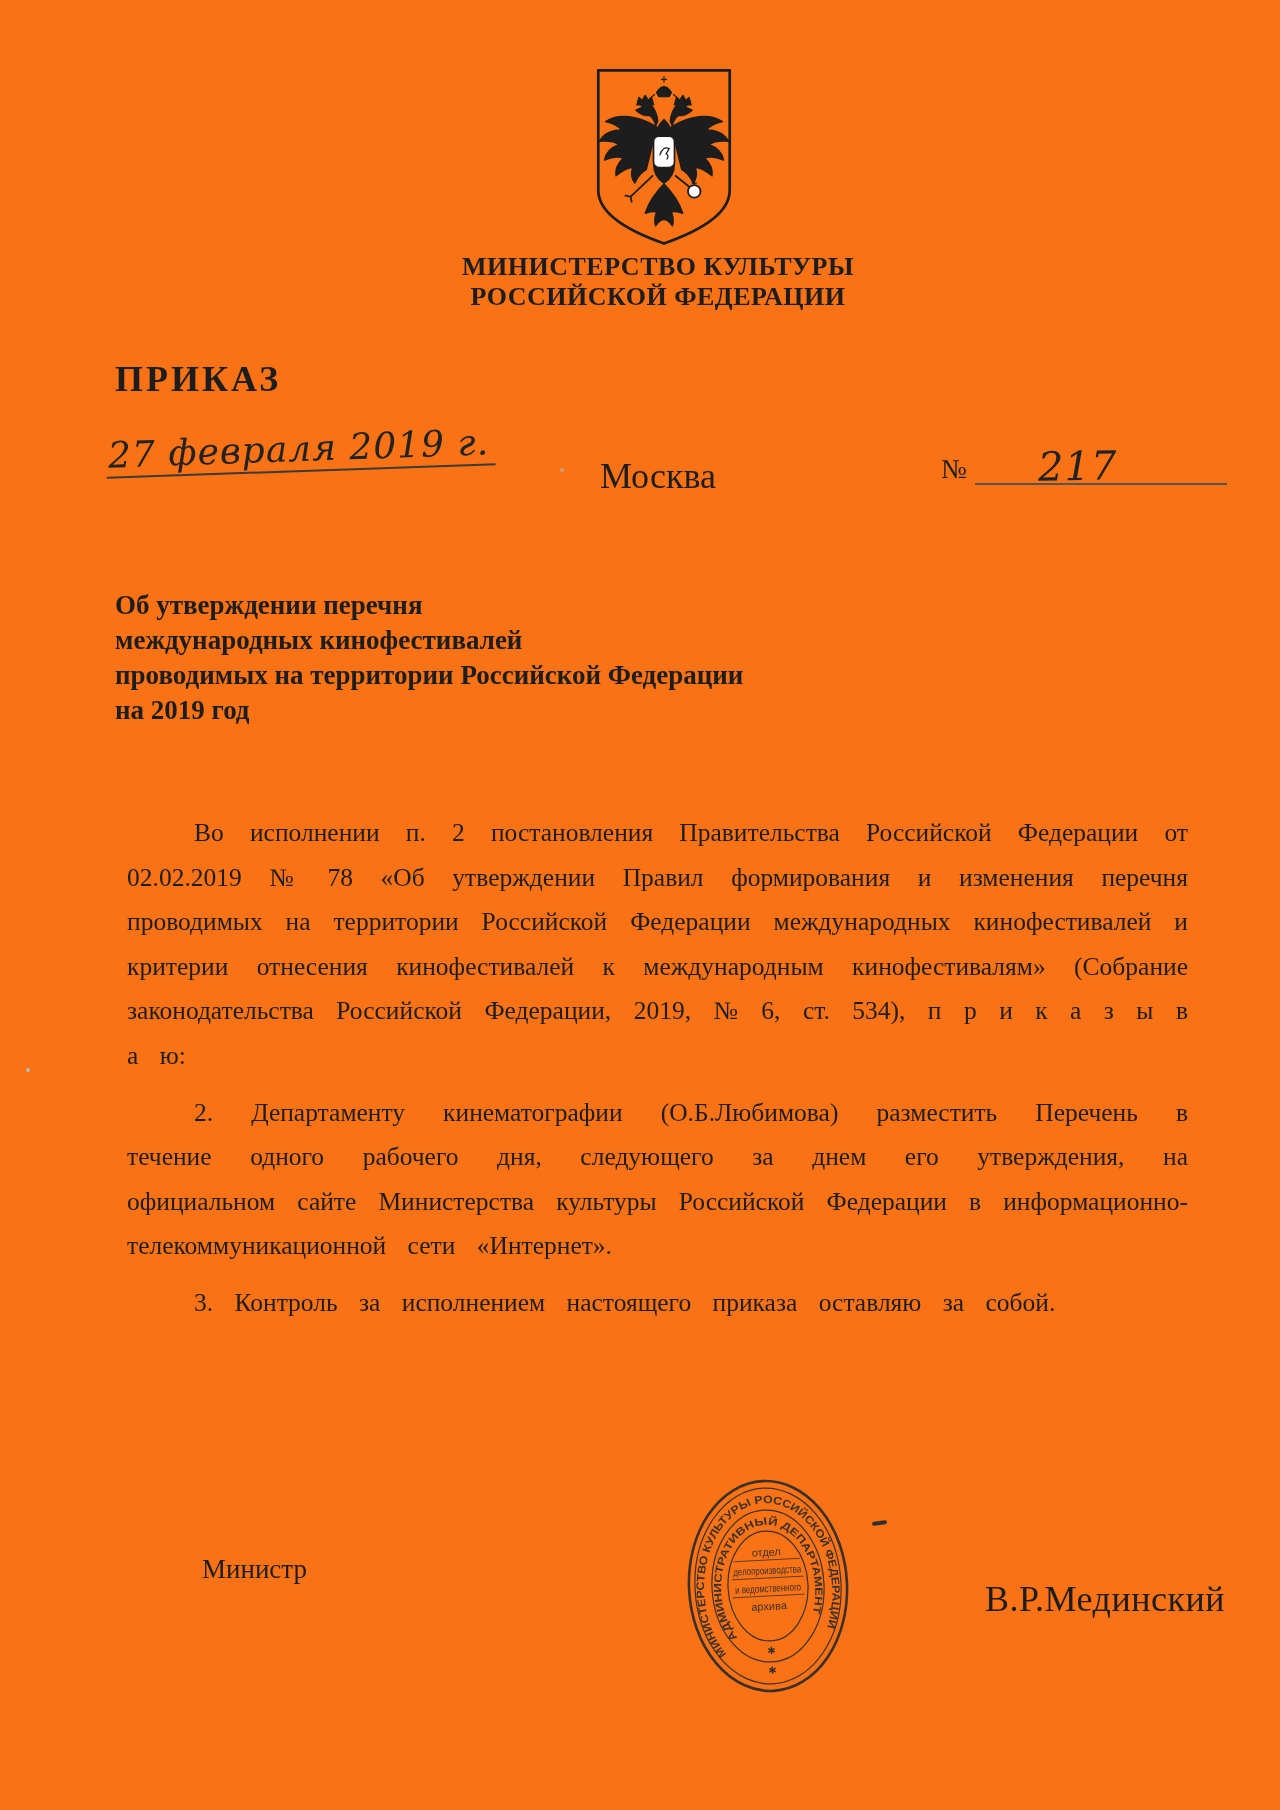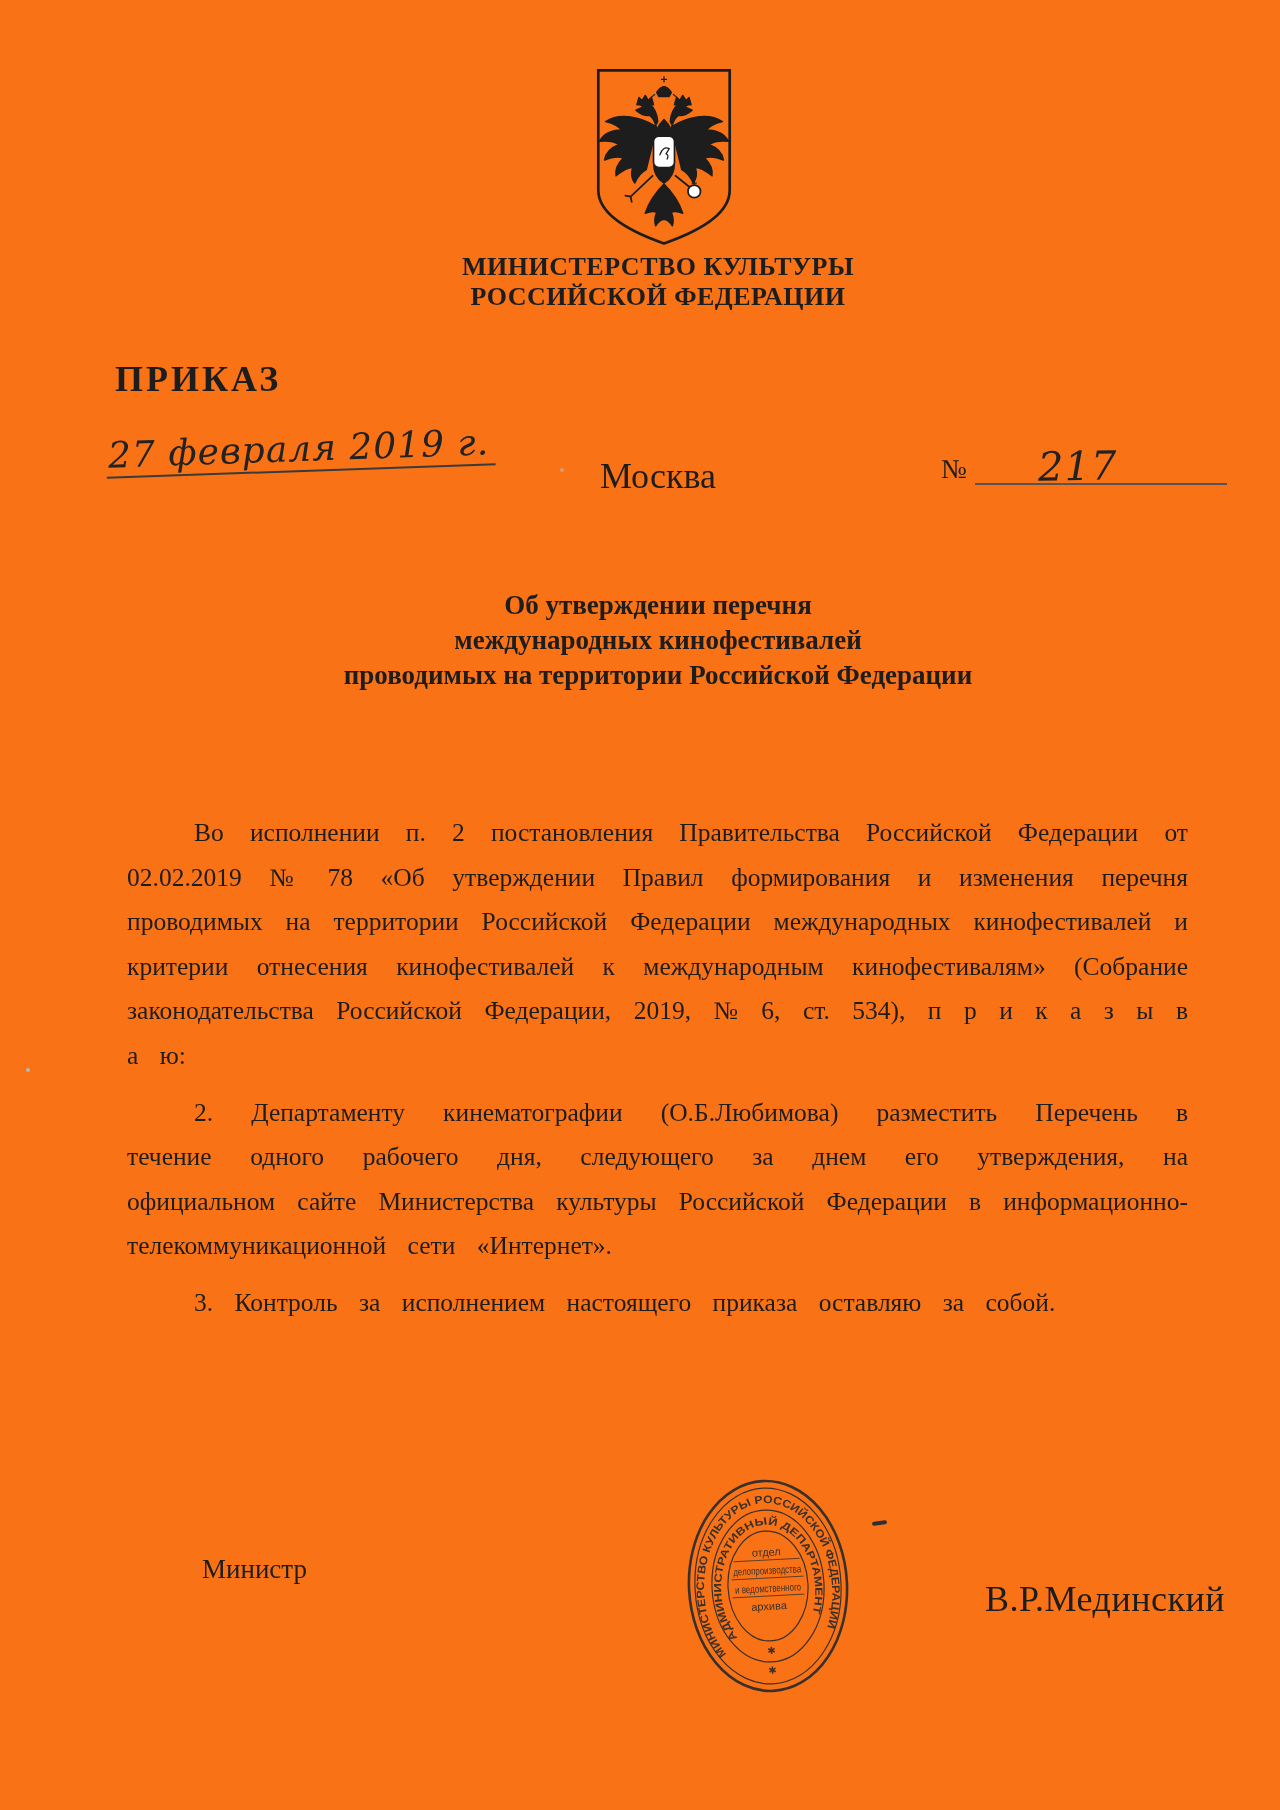--- a/index.html
+++ b/index.html
@@ -39,21 +39,21 @@
     position:absolute;left:975px;top:483px;width:252px;height:0;
     border-bottom:2px solid #555;
   }
   .num-value{
     position:absolute;left:1038px;top:443px;font-size:40px;
     transform:rotate(-1deg);white-space:nowrap;
   }
   
   .subject{
     position:absolute;left:115px;top:588px;width:1086px;
-    text-align:center;font-weight:bold;font-size:27px;line-height:35px;
+    text-align:left;font-weight:bold;font-size:27px;line-height:35px;
   }
   
   .body-text{
     position:absolute;left:115px;top:799px;width:1085px;
     font-size:25.5px;line-height:44.6px;text-align:justify;
     word-spacing:15px;
   }
   .body-text p{margin:12px;text-indent:67px;}
   
   .sig-title{position:absolute;left:202px;top:1554px;font-size:27px;text-align:center;}
@@ -104,20 +104,21 @@
   <div class="hand-date handwriting">27 февраля 2019 г.</div>
   <div class="city">Москва</div>
   <div class="num-label">№</div>
   <div class="num-line"></div>
   <div class="num-value handwriting">217</div>
 
   <div class="subject">
     <div>Об утверждении перечня</div>
     <div>международных кинофестивалей</div>
     <div>проводимых на территории Российской Федерации</div>
+    <div>на 2019 год</div>
   </div>
 
   <div class="body-text">
     <p>Во исполнении п. 2 постановления Правительства Российской Федерации от 02.02.2019 № 78 «Об утверждении Правил формирования и изменения перечня проводимых на территории Российской Федерации международных кинофестивалей и критерии отнесения кинофестивалей к международным кинофестивалям» (Собрание законодательства Российской Федерации, 2019, № 6, ст. 534), п р и к а з ы в а ю:</p>
     <p>2. Департаменту кинематографии (О.Б.Любимова) разместить Перечень в течение одного рабочего дня, следующего за днем его утверждения, на официальном сайте Министерства культуры Российской Федерации в информационно-телекоммуникационной сети «Интернет».</p>
     <p>3. Контроль за исполнением настоящего приказа оставляю за собой.</p>
   </div>
 
   <div class="sig-title">Министр</div>
   <div class="sig-name">В.Р.Мединский</div>

